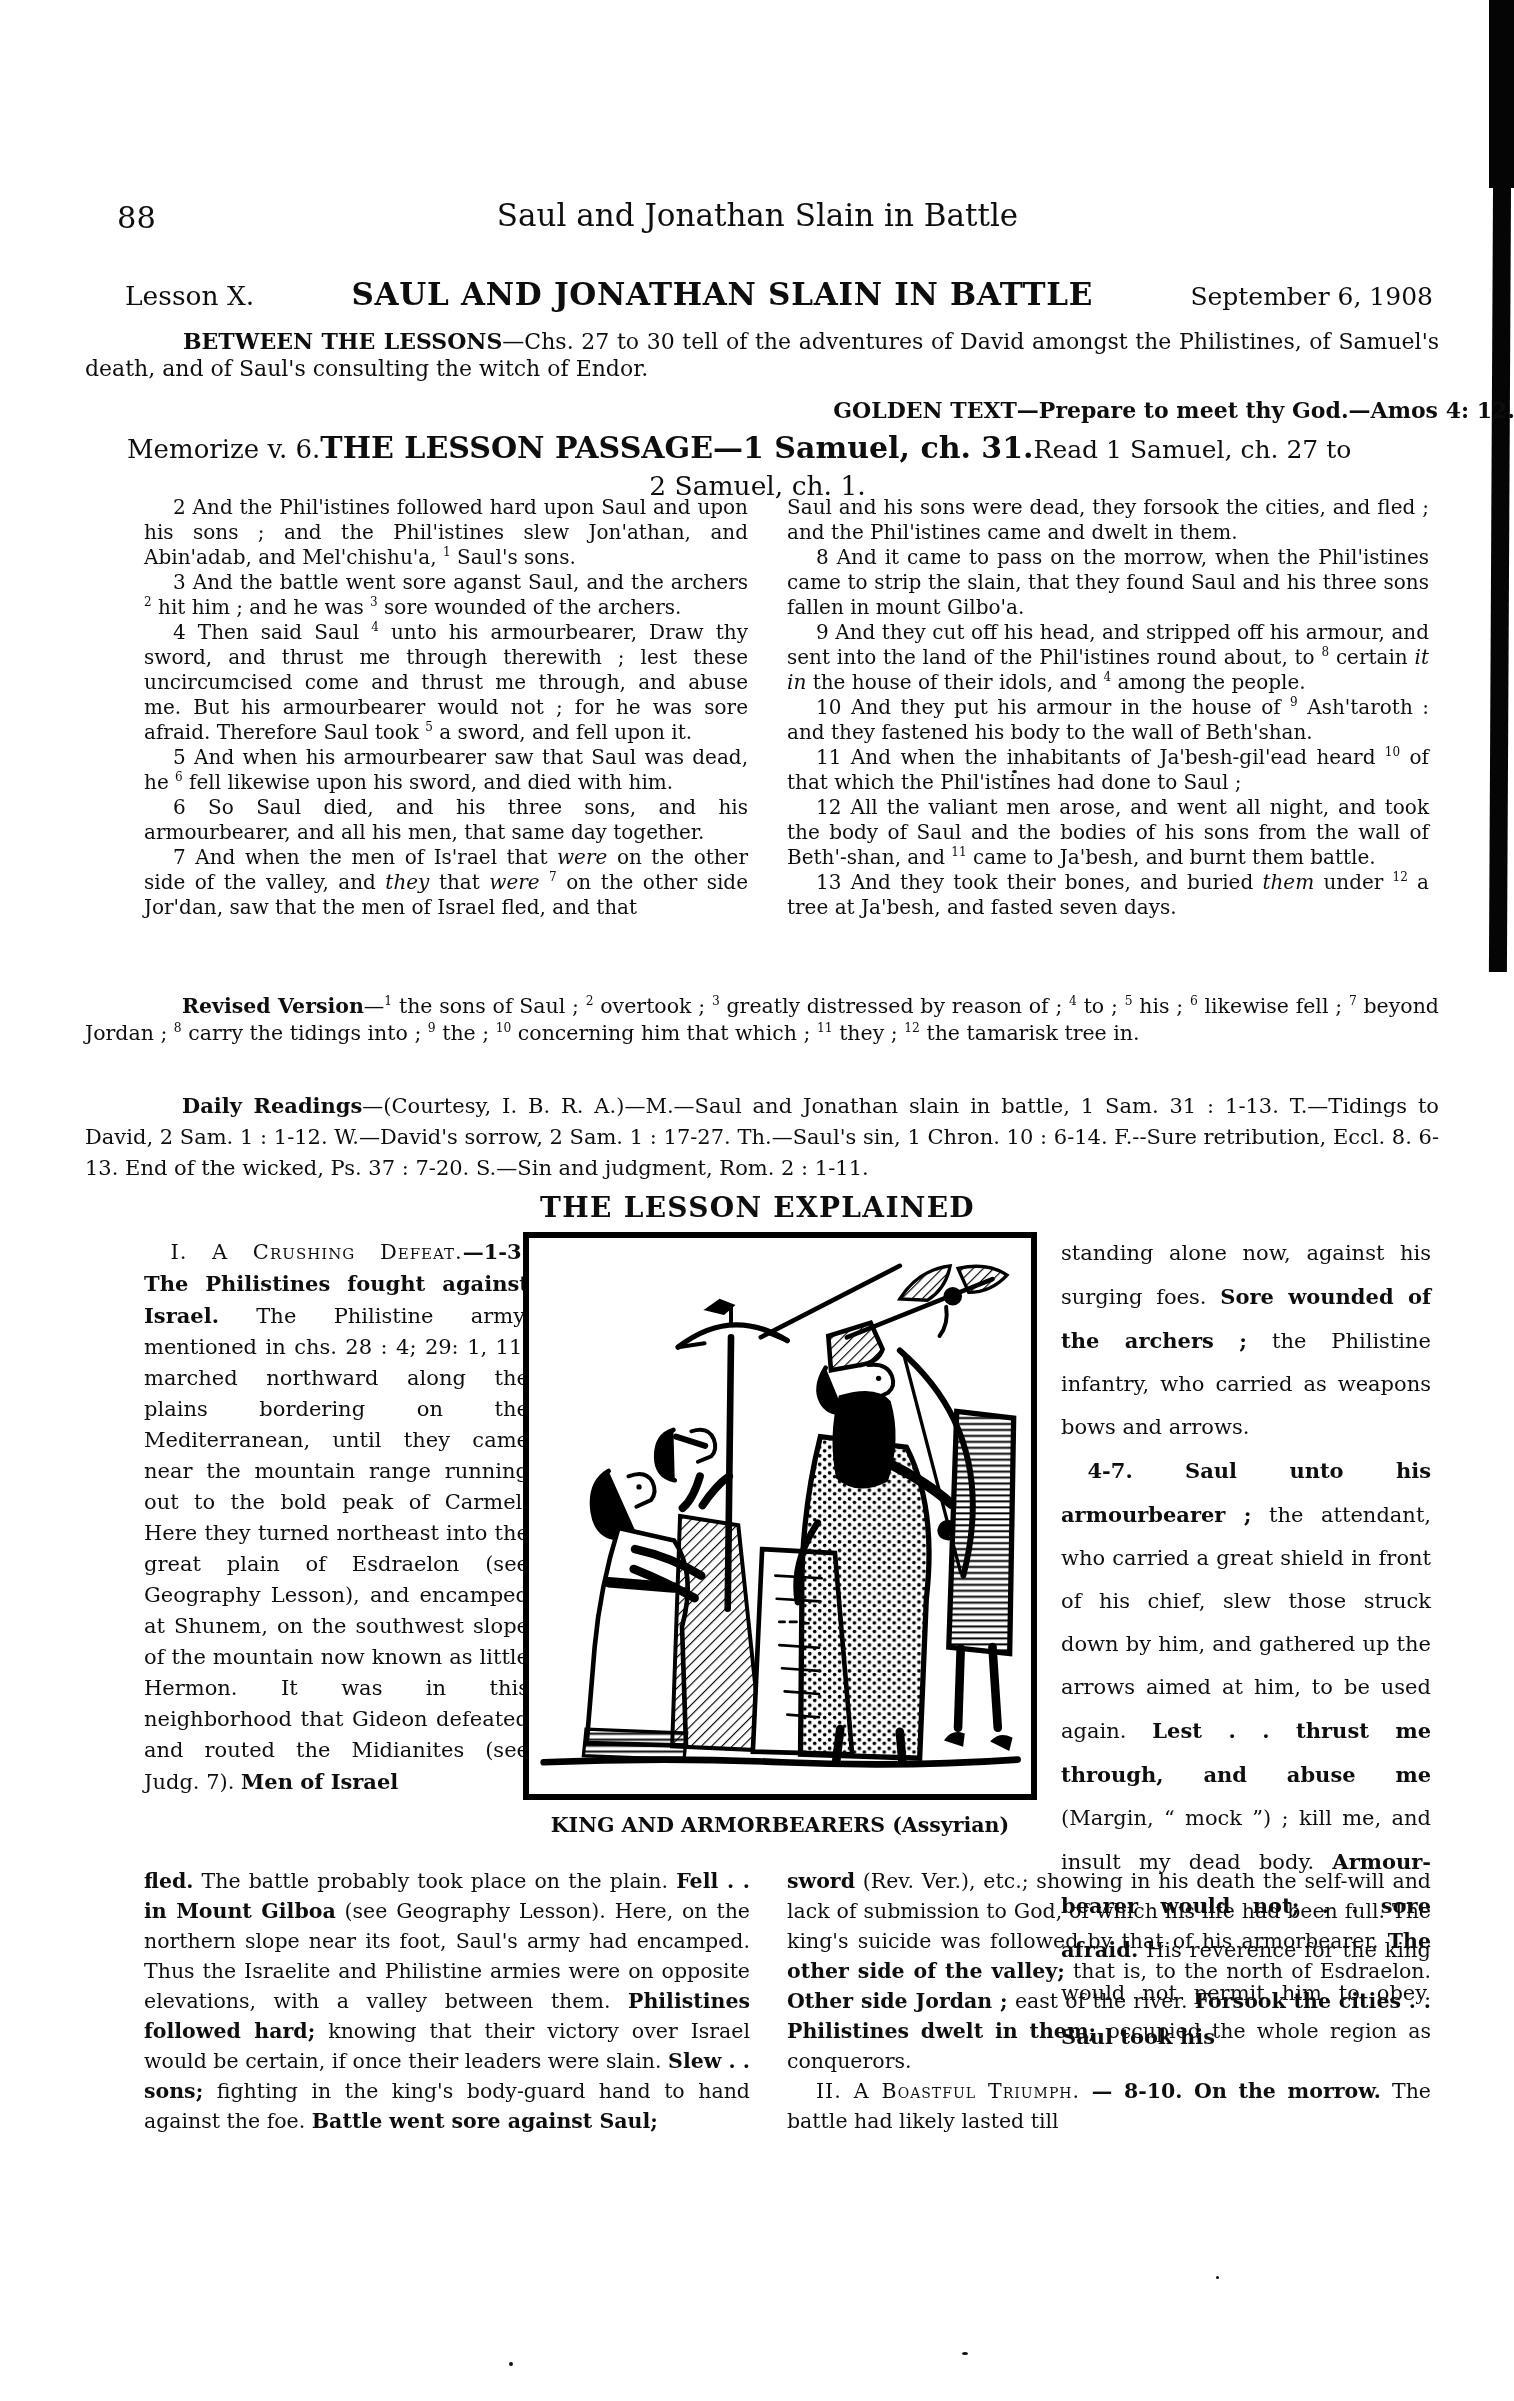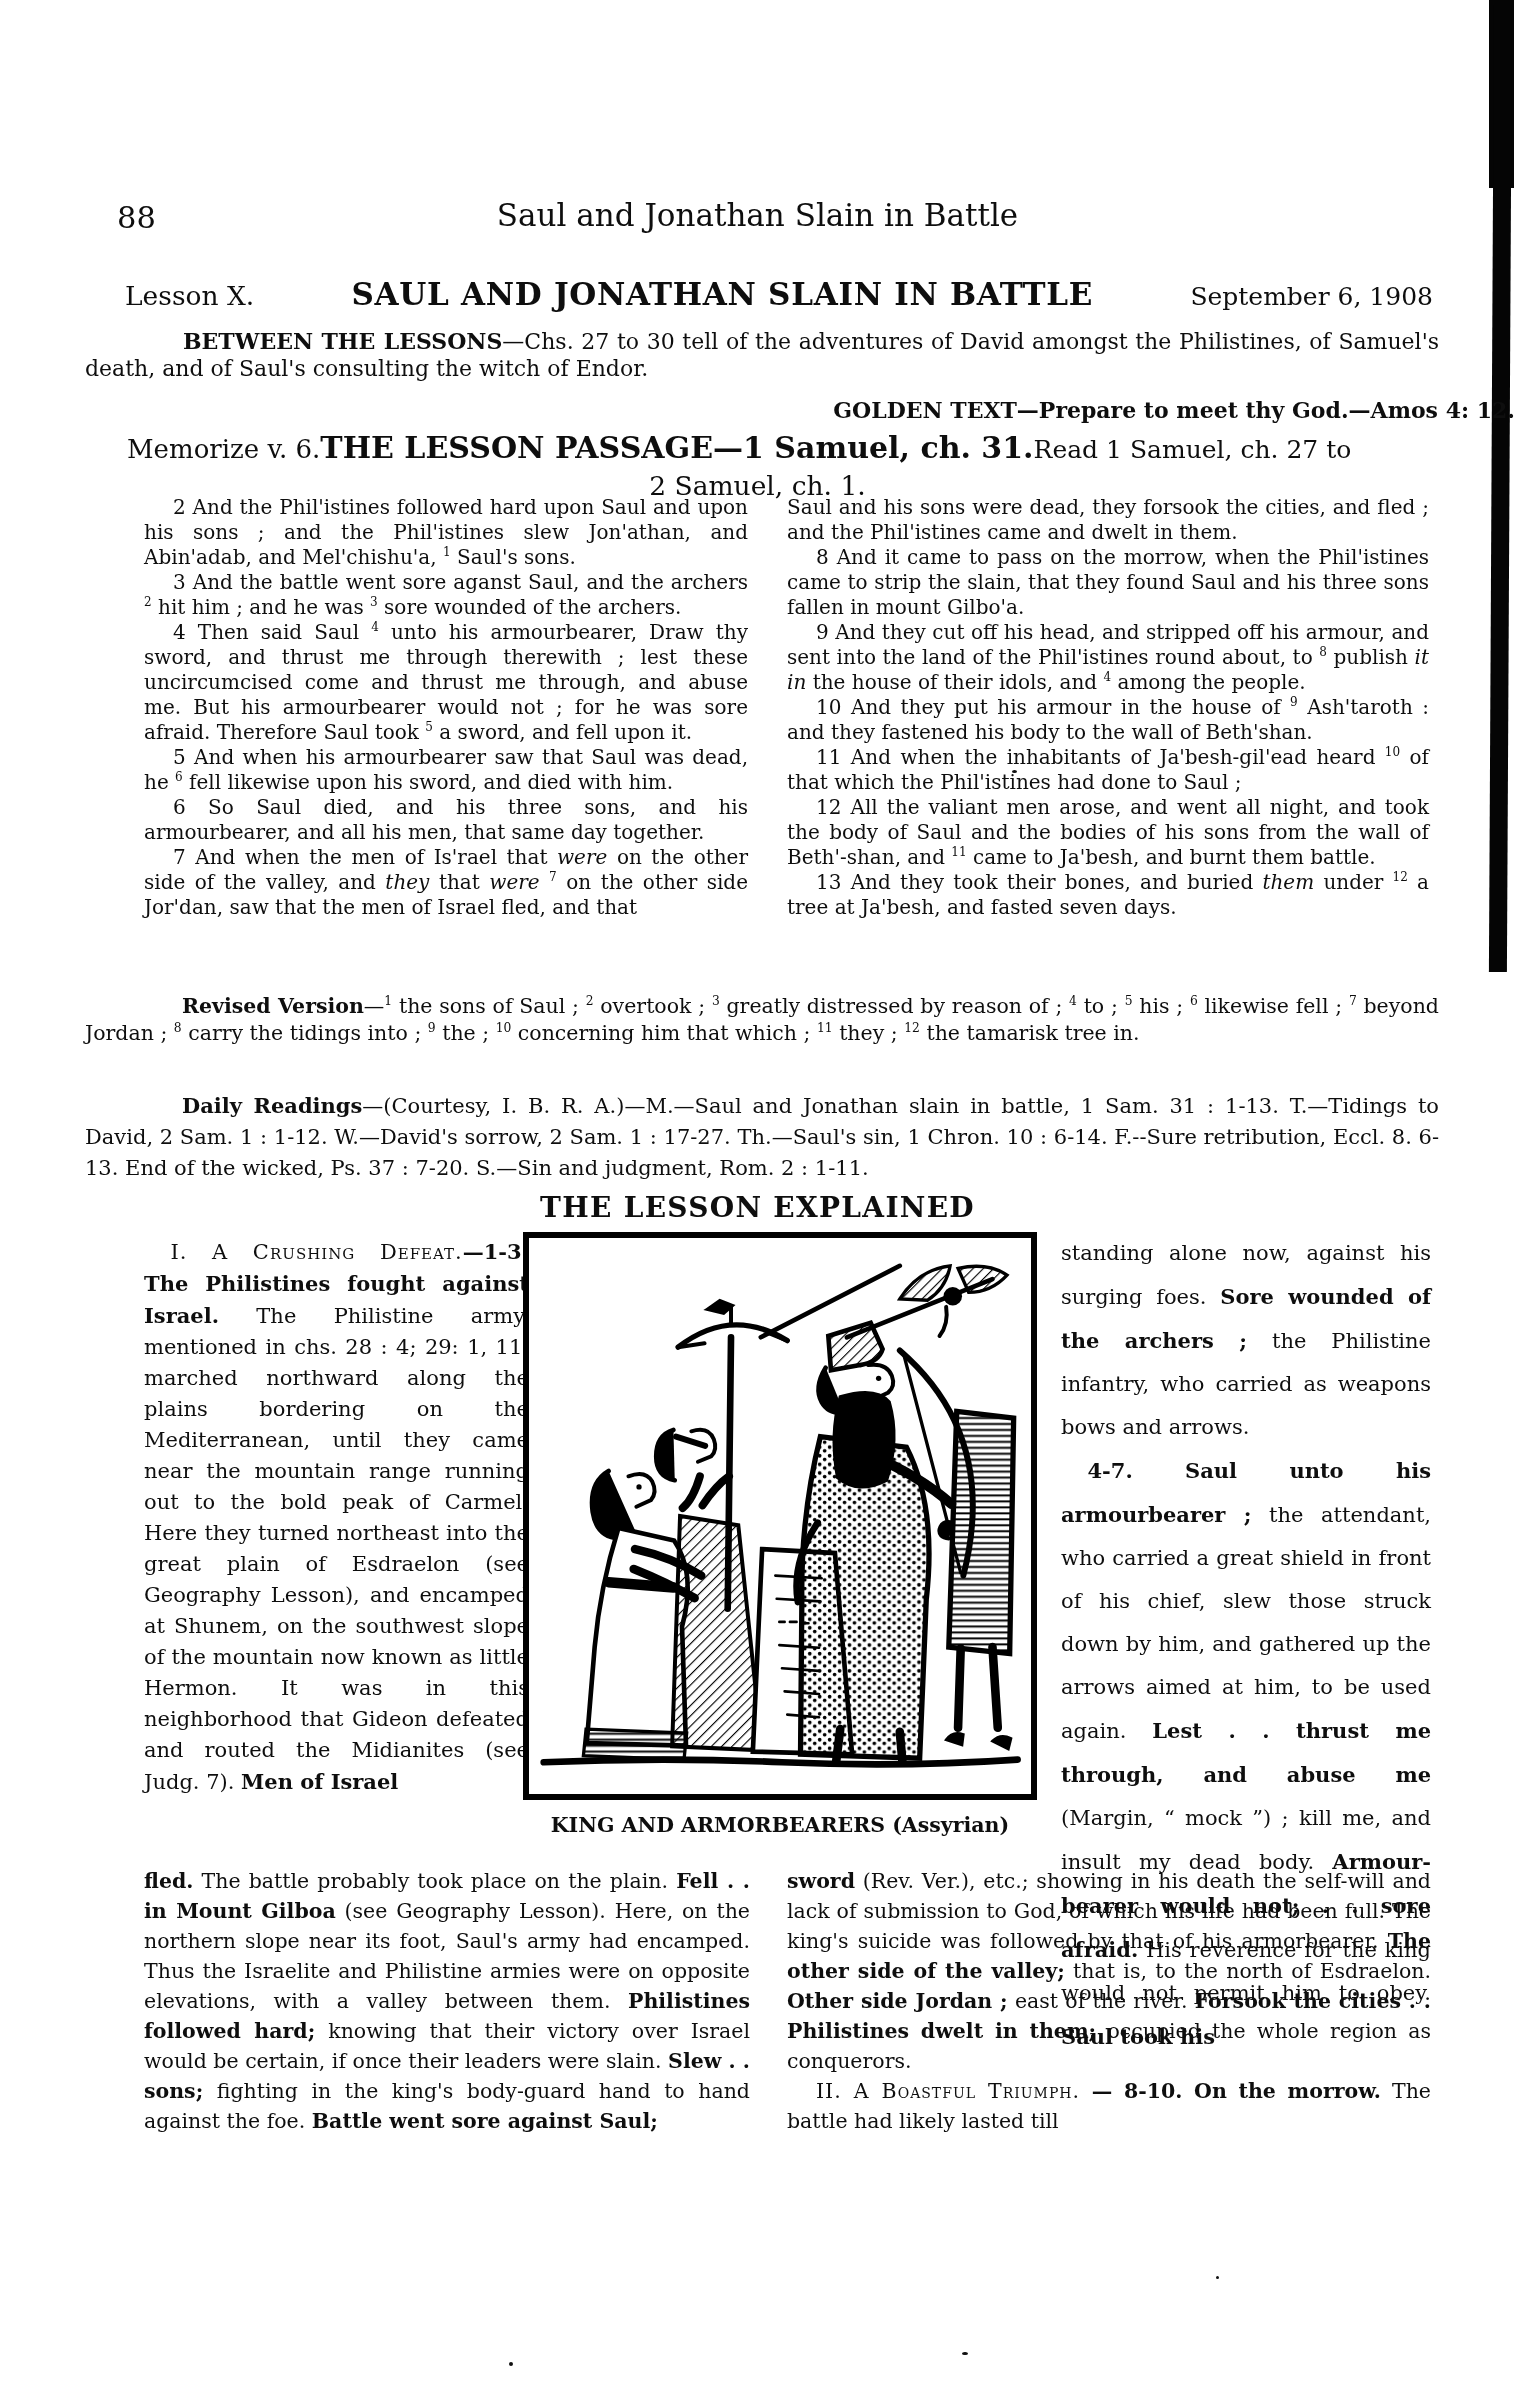--- a/index.html
+++ b/index.html
@@ -113,21 +113,21 @@
   <p class="verse"><span>2 And the Phil'istines followed hard upon Saul and upon his sons ; and the Phil'istines slew Jon'athan, and Abin'adab, and Mel'chishu'a, </span><sup>1</sup><span> Saul's sons.</span></p>
   <p class="verse"><span>3 And the battle went sore aganst Saul, and the archers </span><sup>2</sup><span> hit him ; and he was </span><sup>3</sup><span> sore wounded of the archers.</span></p>
   <p class="verse"><span>4 Then said Saul </span><sup>4</sup><span> unto his armourbearer, Draw thy sword, and thrust me through therewith ; lest these uncircumcised come and thrust me through, and abuse me.  But his armourbearer would not ; for he was sore afraid.  Therefore Saul took </span><sup>5</sup><span> a sword, and fell upon it.</span></p>
   <p class="verse"><span>5 And when his armourbearer saw that Saul was dead, he </span><sup>6</sup><span> fell likewise upon his sword, and died with him.</span></p>
   <p class="verse"><span>6 So Saul died, and his three sons, and his armourbearer, and all his men, that same day together.</span></p>
   <p class="verse"><span>7 And when the men of Is'rael that </span><span class="i">were</span><span> on the other side of the valley, and </span><span class="i">they</span><span> that </span><span class="i">were</span><span> </span><sup>7</sup><span> on the other side Jor'dan, saw that the men of Israel fled, and that</span></p>
 </div>
 <div class="scol" id="scol-right">
   <p class="verse cont"><span>Saul and his sons were dead, they forsook the cities, and fled ; and the Phil'istines came and dwelt in them.</span></p>
   <p class="verse"><span>8 And it came to pass on the morrow, when the Phil'istines came to strip the slain, that they found Saul and his three sons fallen in mount Gilbo'a.</span></p>
-  <p class="verse"><span>9 And they cut off his head, and stripped off his armour, and sent into the land of the Phil'istines round about, to </span><sup>8</sup><span> publish </span><span class="i">it in</span><span> the house of their idols, and </span><sup>4</sup><span> among the people.</span></p>
+  <p class="verse"><span>9 And they cut off his head, and stripped off his armour, and sent into the land of the Phil'istines round about, to </span><sup>8</sup><span> certain </span><span class="i">it in</span><span> the house of their idols, and </span><sup>4</sup><span> among the people.</span></p>
   <p class="verse"><span>10 And they put his armour in the house of </span><sup>9</sup><span> Ash'taroth : and they fastened his body to the wall of Beth'shan.</span></p>
   <p class="verse"><span>11 And when the inhabitants of Ja'besh-gil'ead heard </span><sup>10</sup><span> of that which the Phil'istines had done to Saul ;</span></p>
   <p class="verse"><span>12 All the valiant men arose, and went all night, and took the body of Saul and the bodies of his sons from the wall of Beth'-shan, and </span><sup>11</sup><span> came to Ja'besh, and burnt them battle.</span></p>
   <p class="verse"><span>13 And they took their bones, and buried </span><span class="i">them</span><span> under </span><sup>12</sup><span> a tree at Ja'besh, and fasted seven days.</span></p>
 </div>
 
 <p id="revised"><span class="b">Revised Version</span><span>—</span><sup>1</sup><span> the sons of Saul ; </span><sup>2</sup><span> overtook ; </span><sup>3</sup><span> greatly distressed by reason of ; </span><sup>4</sup><span> to ; </span><sup>5</sup><span> his ; </span><sup>6</sup><span> likewise fell ; </span><sup>7</sup><span> beyond Jordan ; </span><sup>8</sup><span> carry the tidings into ; </span><sup>9</sup><span> the ; </span><sup>10</sup><span> concerning him that which ; </span><sup>11</sup><span> they ; </span><sup>12</sup><span> the tamarisk tree in.</span></p>
 <p id="daily"><span class="b">Daily Readings</span><span>—(Courtesy, I. B. R. A.)—M.—Saul and Jonathan slain in battle, 1 Sam. 31 : 1-13.  T.—Tidings to David, 2 Sam. 1 : 1-12.  W.—David's sorrow, 2 Sam. 1 : 17-27.  Th.—Saul's sin, 1 Chron. 10 : 6-14.  F.--Sure retribution, Eccl. 8. 6-13.  End of the wicked, Ps. 37 : 7-20.  S.—Sin and judgment, Rom. 2 : 1-11.</span></p>
 
 <div id="explained-heading">THE LESSON EXPLAINED</div>

